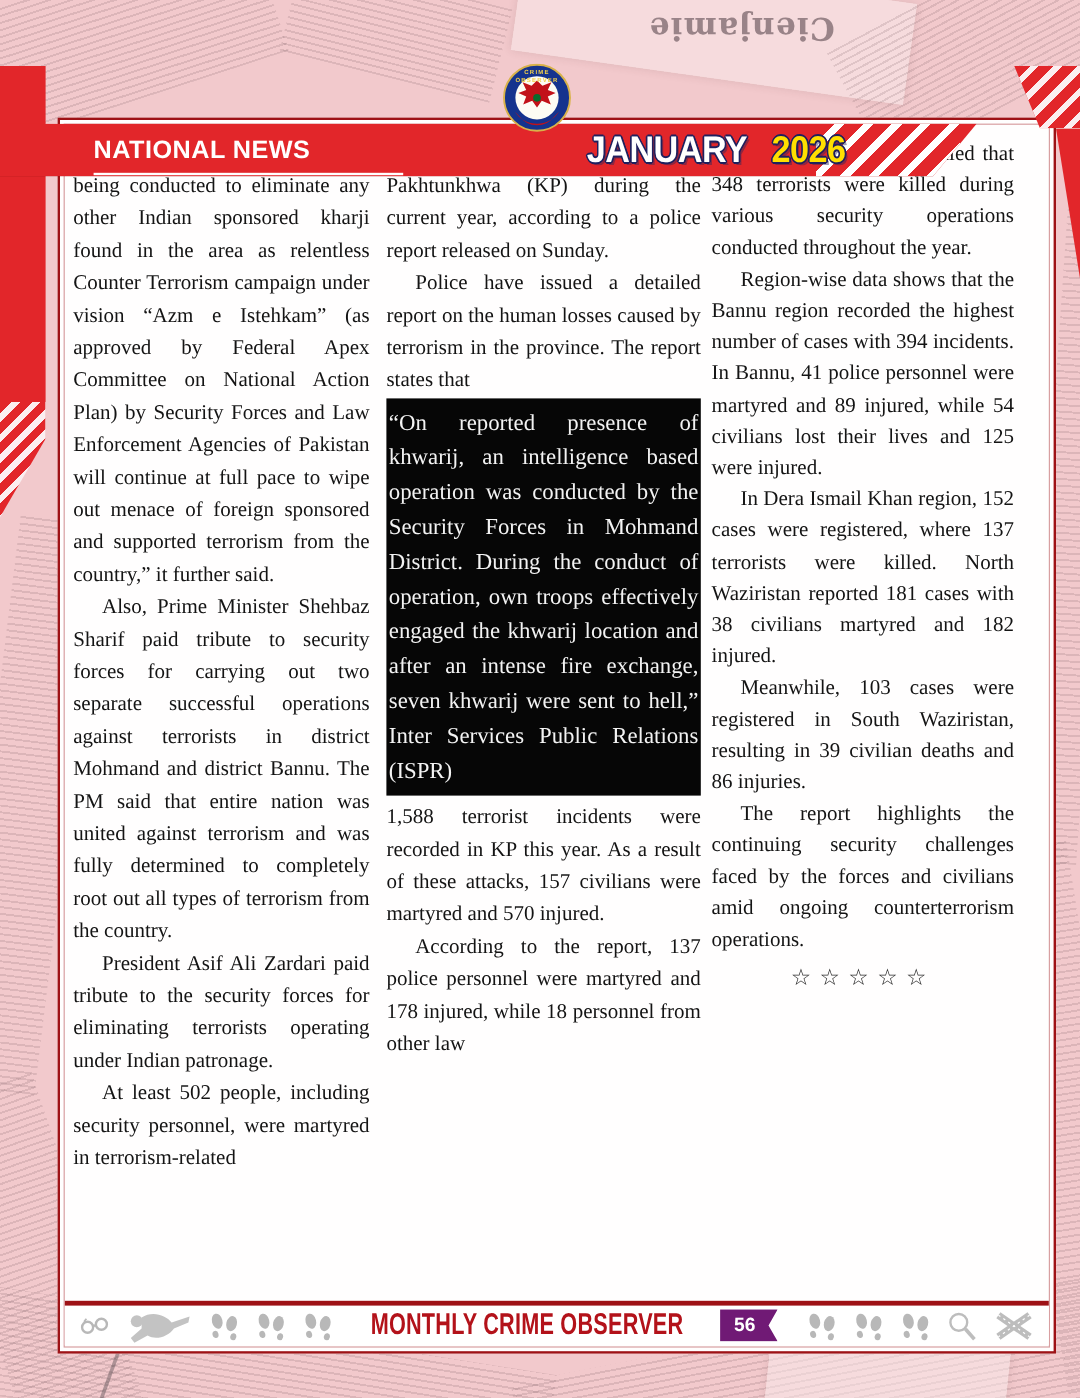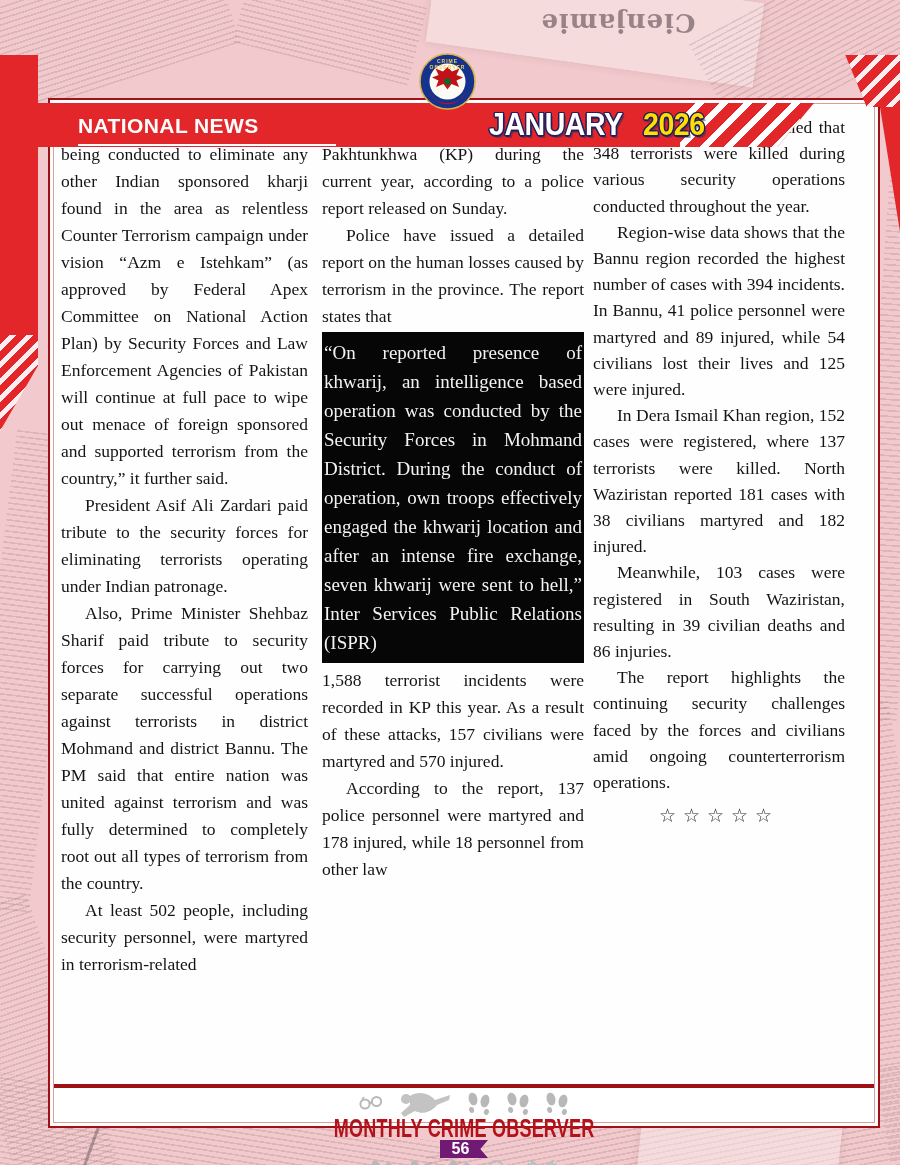--- a/index.html
+++ b/index.html
@@ -58,21 +58,21 @@
   .para{margin:0;text-indent:24px;}
   .para.cont{text-indent:0;}
 
   .quote-box{background:#060606;color:#f3f3f3;font-size:19px;line-height:29px;
     padding:6px 2px;margin:2px 0 4px;text-indent:0;}
 
   .end-mark{margin-top:8px;text-align:center;text-indent:0;font-size:19px;letter-spacing:7px;color:#2a2a2a;}
 
   
   .footer-strip{position:absolute;left:4px;right:4px;bottom:5px;height:37px;background:#ffffff;
-    border-top:4px solid #9e1216;display:flex;align-items:center;justify-content:space-between;padding:0 12px;box-sizing:border-box;flex-direction:column;}
+    border-top:4px solid #9e1216;display:flex;align-items:center;justify-content:space-between;padding:0 12px;box-sizing:border-box;}
   .icon-group{display:flex;align-items:center;gap:13px;}
   .footer-title{color:#b3121a;font-weight:bold;font-size:19px;white-space:nowrap;display:inline-block;
     transform:scaleY(1.32) scaleX(.95);letter-spacing:.2px;}
   .page-flag{background:#701a75;color:#ffffff;font-weight:bold;font-size:16px;width:48px;height:27px;
     display:flex;align-items:center;justify-content:center;padding-right:7px;box-sizing:border-box;
     clip-path:polygon(0 0,100% 0,84% 50%,100% 100%,0 100%);}
   .ficon{display:inline-block;line-height:0;}
 </style>
 </head>
 <body>
@@ -93,22 +93,22 @@
   <div class="masthead">Cienjamie</div>
   <div class="scratch"></div>
 
   <div class="ribbon-solid"></div>
   <div class="ribbon-stripes"></div>
 
   <div class="sheet">
 
     <div class="col col1">
       <p class="para">“Sanitization operations are being conducted to eliminate any other Indian sponsored kharji found in the area as relentless Counter Terrorism campaign under vision “Azm e Istehkam” (as approved by Federal Apex Committee on National Action Plan) by Security Forces and Law Enforcement Agencies of Pakistan will continue at full pace to wipe out menace of foreign sponsored and supported terrorism from the country,” it further said.</p>
+      <p class="para">Also, Prime Minister Shehbaz Sharif paid tribute to security forces for carrying out two separate successful operations against terrorists in district Mohmand and district Bannu. The PM said that entire nation was united against terrorism and was fully determined to completely root out all types of terrorism from the country.</p>
       <p class="para">President Asif Ali Zardari paid tribute to the security forces for eliminating terrorists operating under Indian patronage.</p>
-      <p class="para">Also, Prime Minister Shehbaz Sharif paid tribute to security forces for carrying out two separate successful operations against terrorists in district Mohmand and district Bannu. The PM said that entire nation was united against terrorism and was fully determined to completely root out all types of terrorism from the country.</p>
       <p class="para">At least 502 people, including security personnel, were martyred in terrorism-related</p>
     </div>
 
     <div class="col col2">
       <p class="para cont">incidents across Khyber Pakhtunkhwa (KP) during the current year, according to a police report released on Sunday.</p>
       <p class="para">Police have issued a detailed report on the human losses caused by terrorism in the province. The report states that</p>
       <div class="quote-box">“On reported presence of khwarij, an intelligence based operation was conducted by the Security Forces in Mohmand District. During the conduct of operation, own troops effectively engaged the khwarij location and after an intense fire exchange, seven khwarij were sent to hell,” Inter Services Public Relations (ISPR)</div>
       <p class="para cont">1,588 terrorist incidents were recorded in KP this year. As a result of these attacks, 157 civilians were martyred and 570 injured.</p>
       <p class="para">According to the report, 137 police personnel were martyred and 178 injured, while 18 personnel from other law</p>
     </div>

